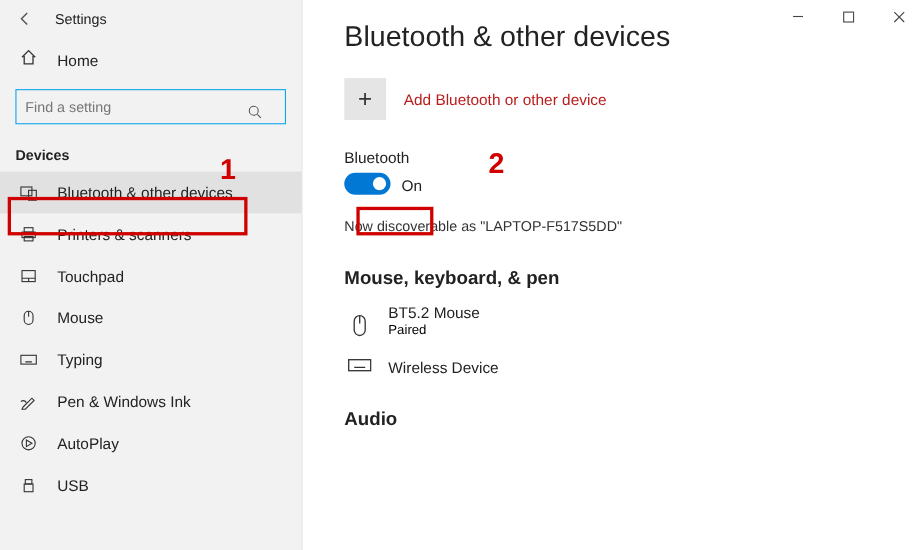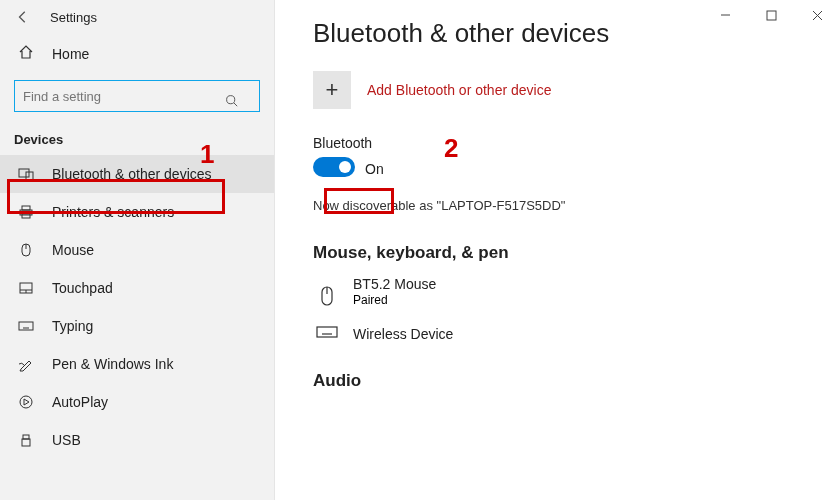--- a/index.html
+++ b/index.html
@@ -97,35 +97,35 @@
             <rect x="4" y="2" width="8" height="4" stroke="#333" fill="none"></rect>
             <rect x="2" y="6" width="12" height="5" stroke="#333" fill="none"></rect>
             <rect x="4" y="10" width="8" height="4" stroke="#333" fill="none"></rect>
           </svg>
         </div>
       <div class="nav-label">Printers &amp; scanners</div>
     </div>
     <div class="nav-item">
       <div class="icon">
           <svg viewBox="0 0 16 16">
-            <rect x="4" y="2" width="8" height="12" rx="4" stroke="#333" fill="none"></rect>
-            <line x1="8" y1="2" x2="8" y2="7" stroke="#333"></line>
-          </svg>
-        </div>
-      <div class="nav-label">Mouse</div>
-    </div>
-    <div class="nav-item">
-      <div class="icon">
-          <svg viewBox="0 0 16 16">
             <rect x="2" y="3" width="12" height="10" stroke="#333" fill="none"></rect>
             <line x1="2" y1="10" x2="14" y2="10" stroke="#333"></line>
             <line x1="8" y1="10" x2="8" y2="13" stroke="#333"></line>
           </svg>
         </div>
       <div class="nav-label">Touchpad</div>
+    </div>
+    <div class="nav-item">
+      <div class="icon">
+          <svg viewBox="0 0 16 16">
+            <rect x="4" y="2" width="8" height="12" rx="4" stroke="#333" fill="none"></rect>
+            <line x1="8" y1="2" x2="8" y2="7" stroke="#333"></line>
+          </svg>
+        </div>
+      <div class="nav-label">Mouse</div>
     </div>
     <div class="nav-item">
       <div class="icon">
           <svg viewBox="0 0 16 16">
             <rect x="1" y="4" width="14" height="8" stroke="#333" fill="none"></rect>
             <line x1="4" y1="7" x2="4" y2="7" stroke="#333" stroke-width="2"></line>
             <line x1="7" y1="7" x2="7" y2="7" stroke="#333" stroke-width="2"></line>
             <line x1="10" y1="7" x2="10" y2="7" stroke="#333" stroke-width="2"></line>
             <line x1="5" y1="10" x2="11" y2="10" stroke="#333"></line>
           </svg>

